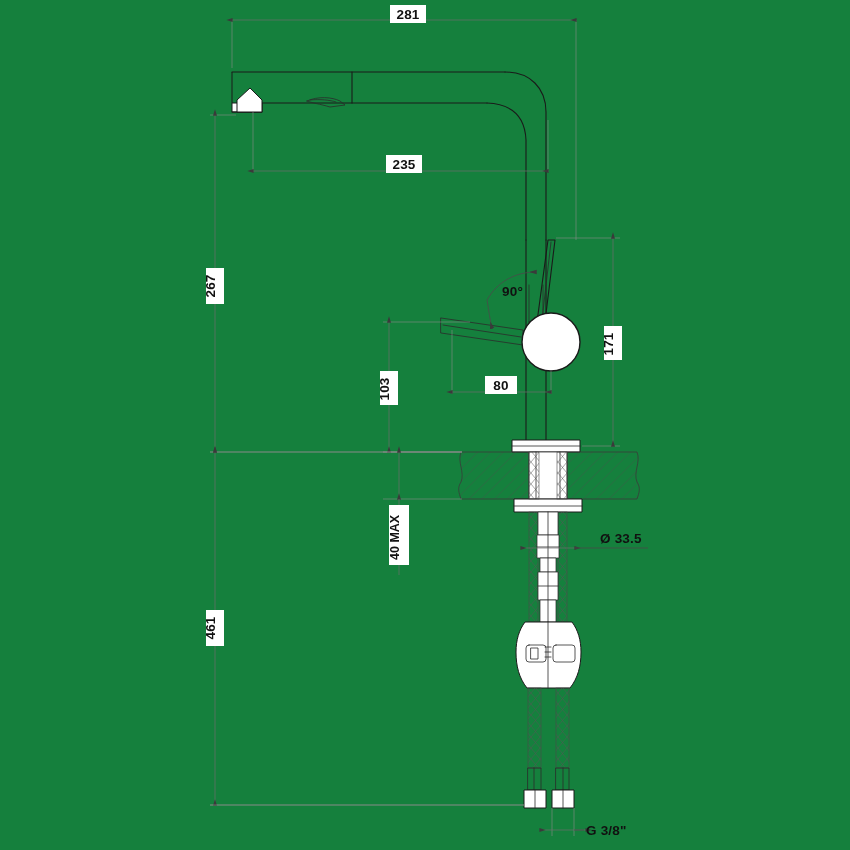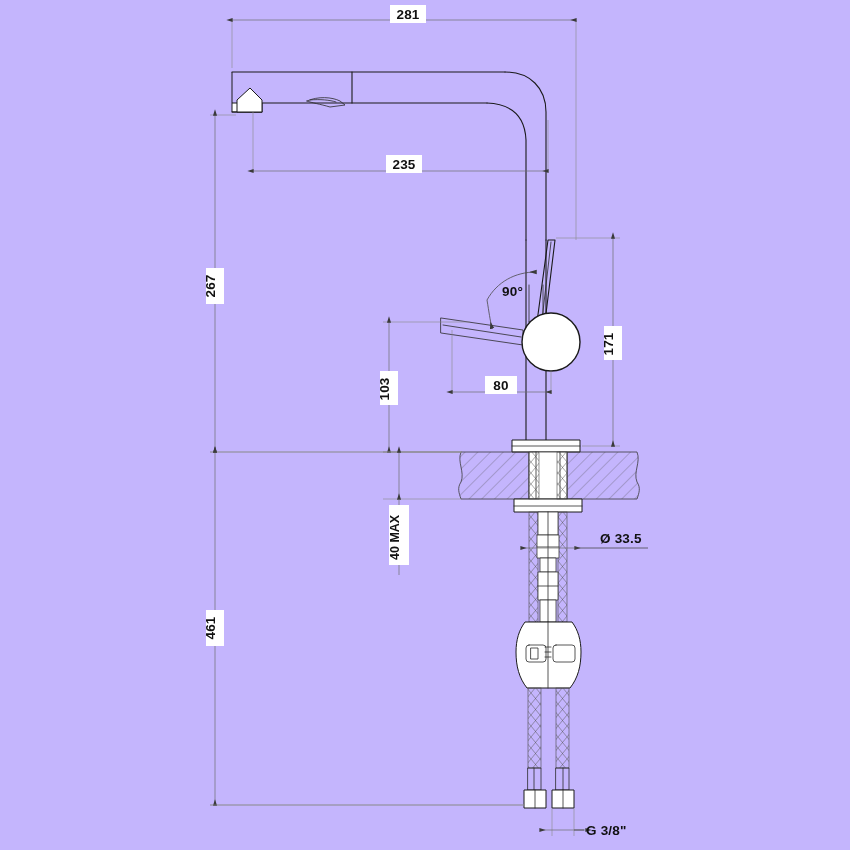--- a/index.html
+++ b/index.html
@@ -10,21 +10,21 @@
   body {
     width: 850px;
     height: 850px;
     font-family: "Liberation Sans", sans-serif;
     overflow: hidden;
   }
   #drawing-root {
     position: relative;
     width: 850px;
     height: 850px;
-    background: #c4b5fd;
+    background: #15803d;
   }
   svg#tech-drawing {
     display: block;
     width: 850px;
     height: 850px;
   }
   .obj-line {
     fill: none;
     stroke: #1a1a1a;
     stroke-width: 1.1;

